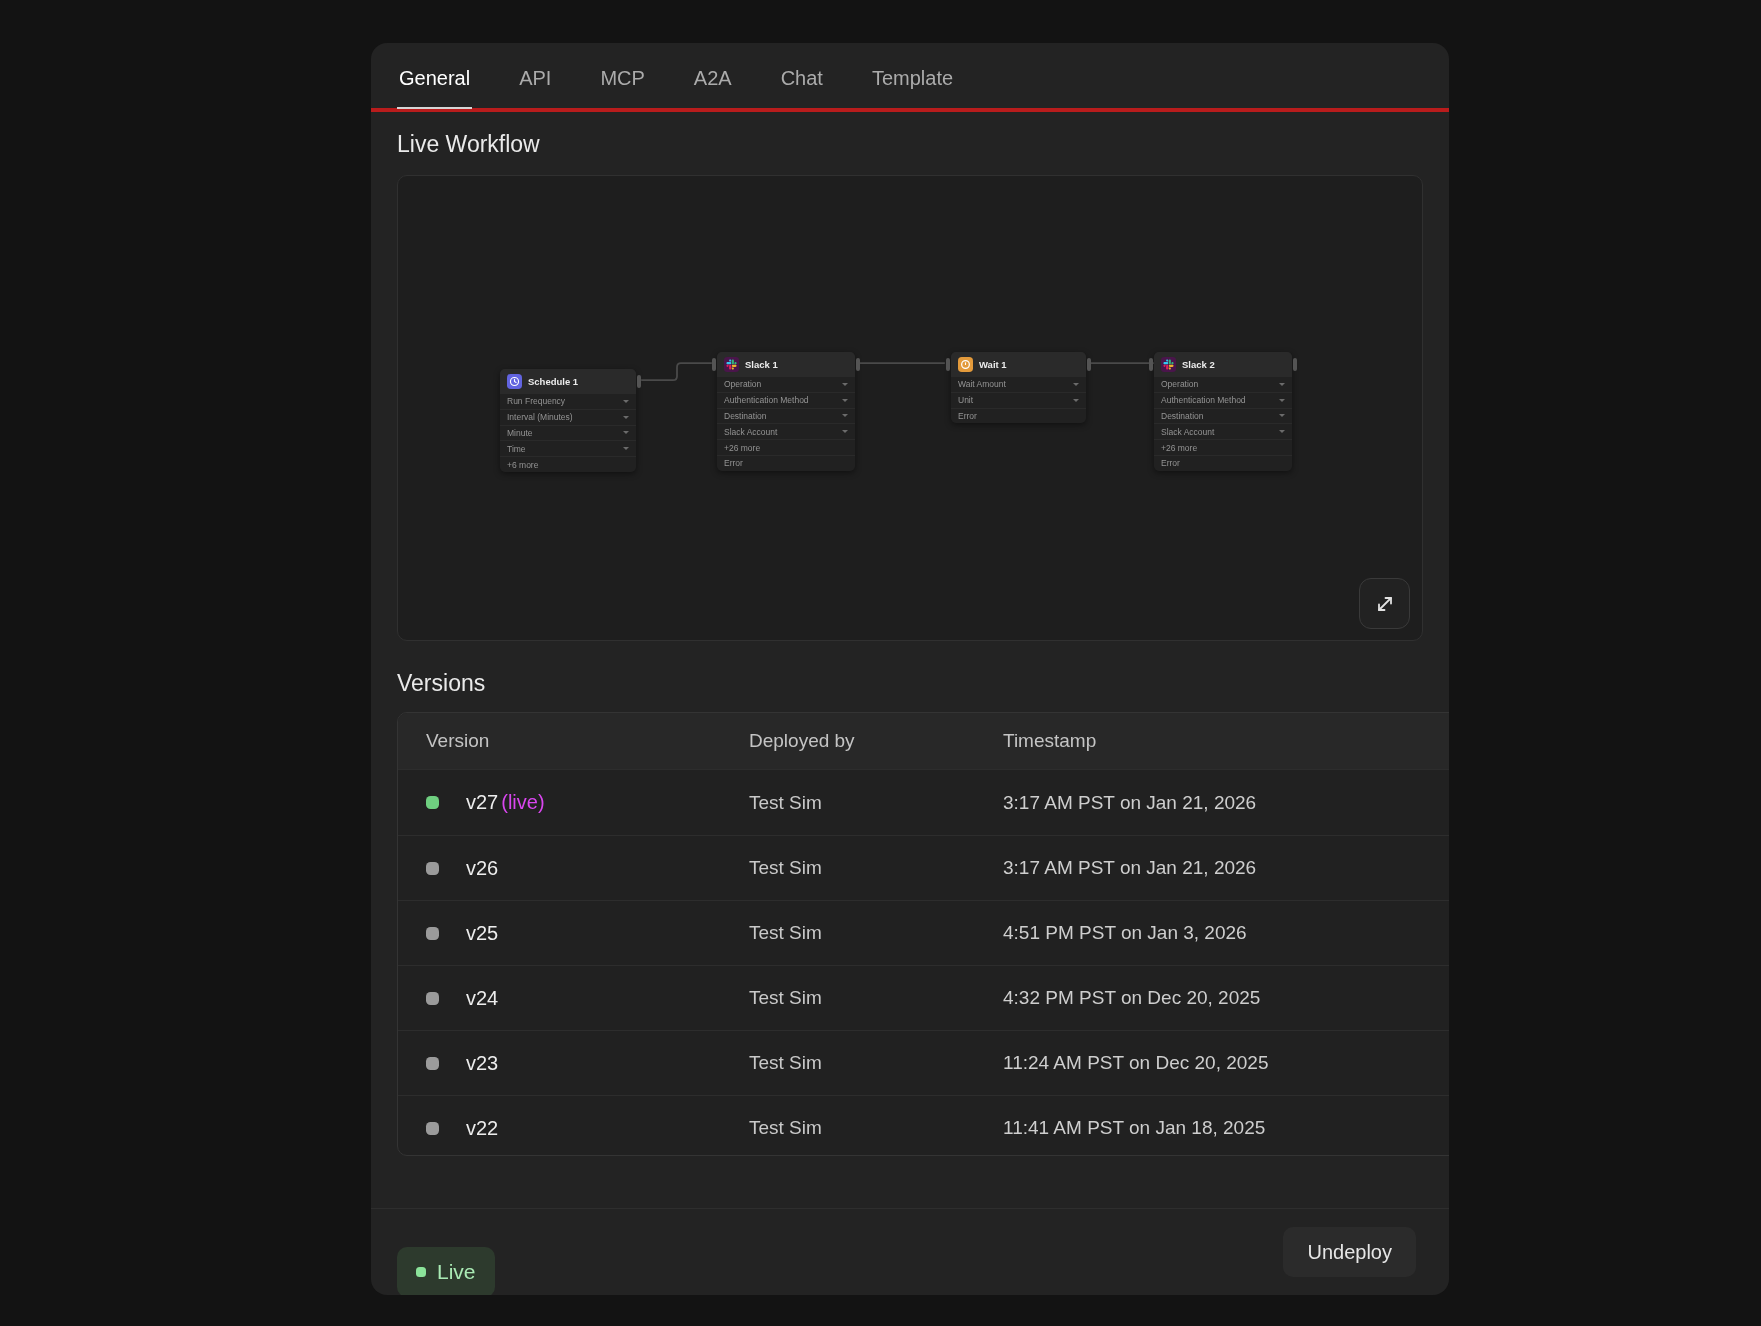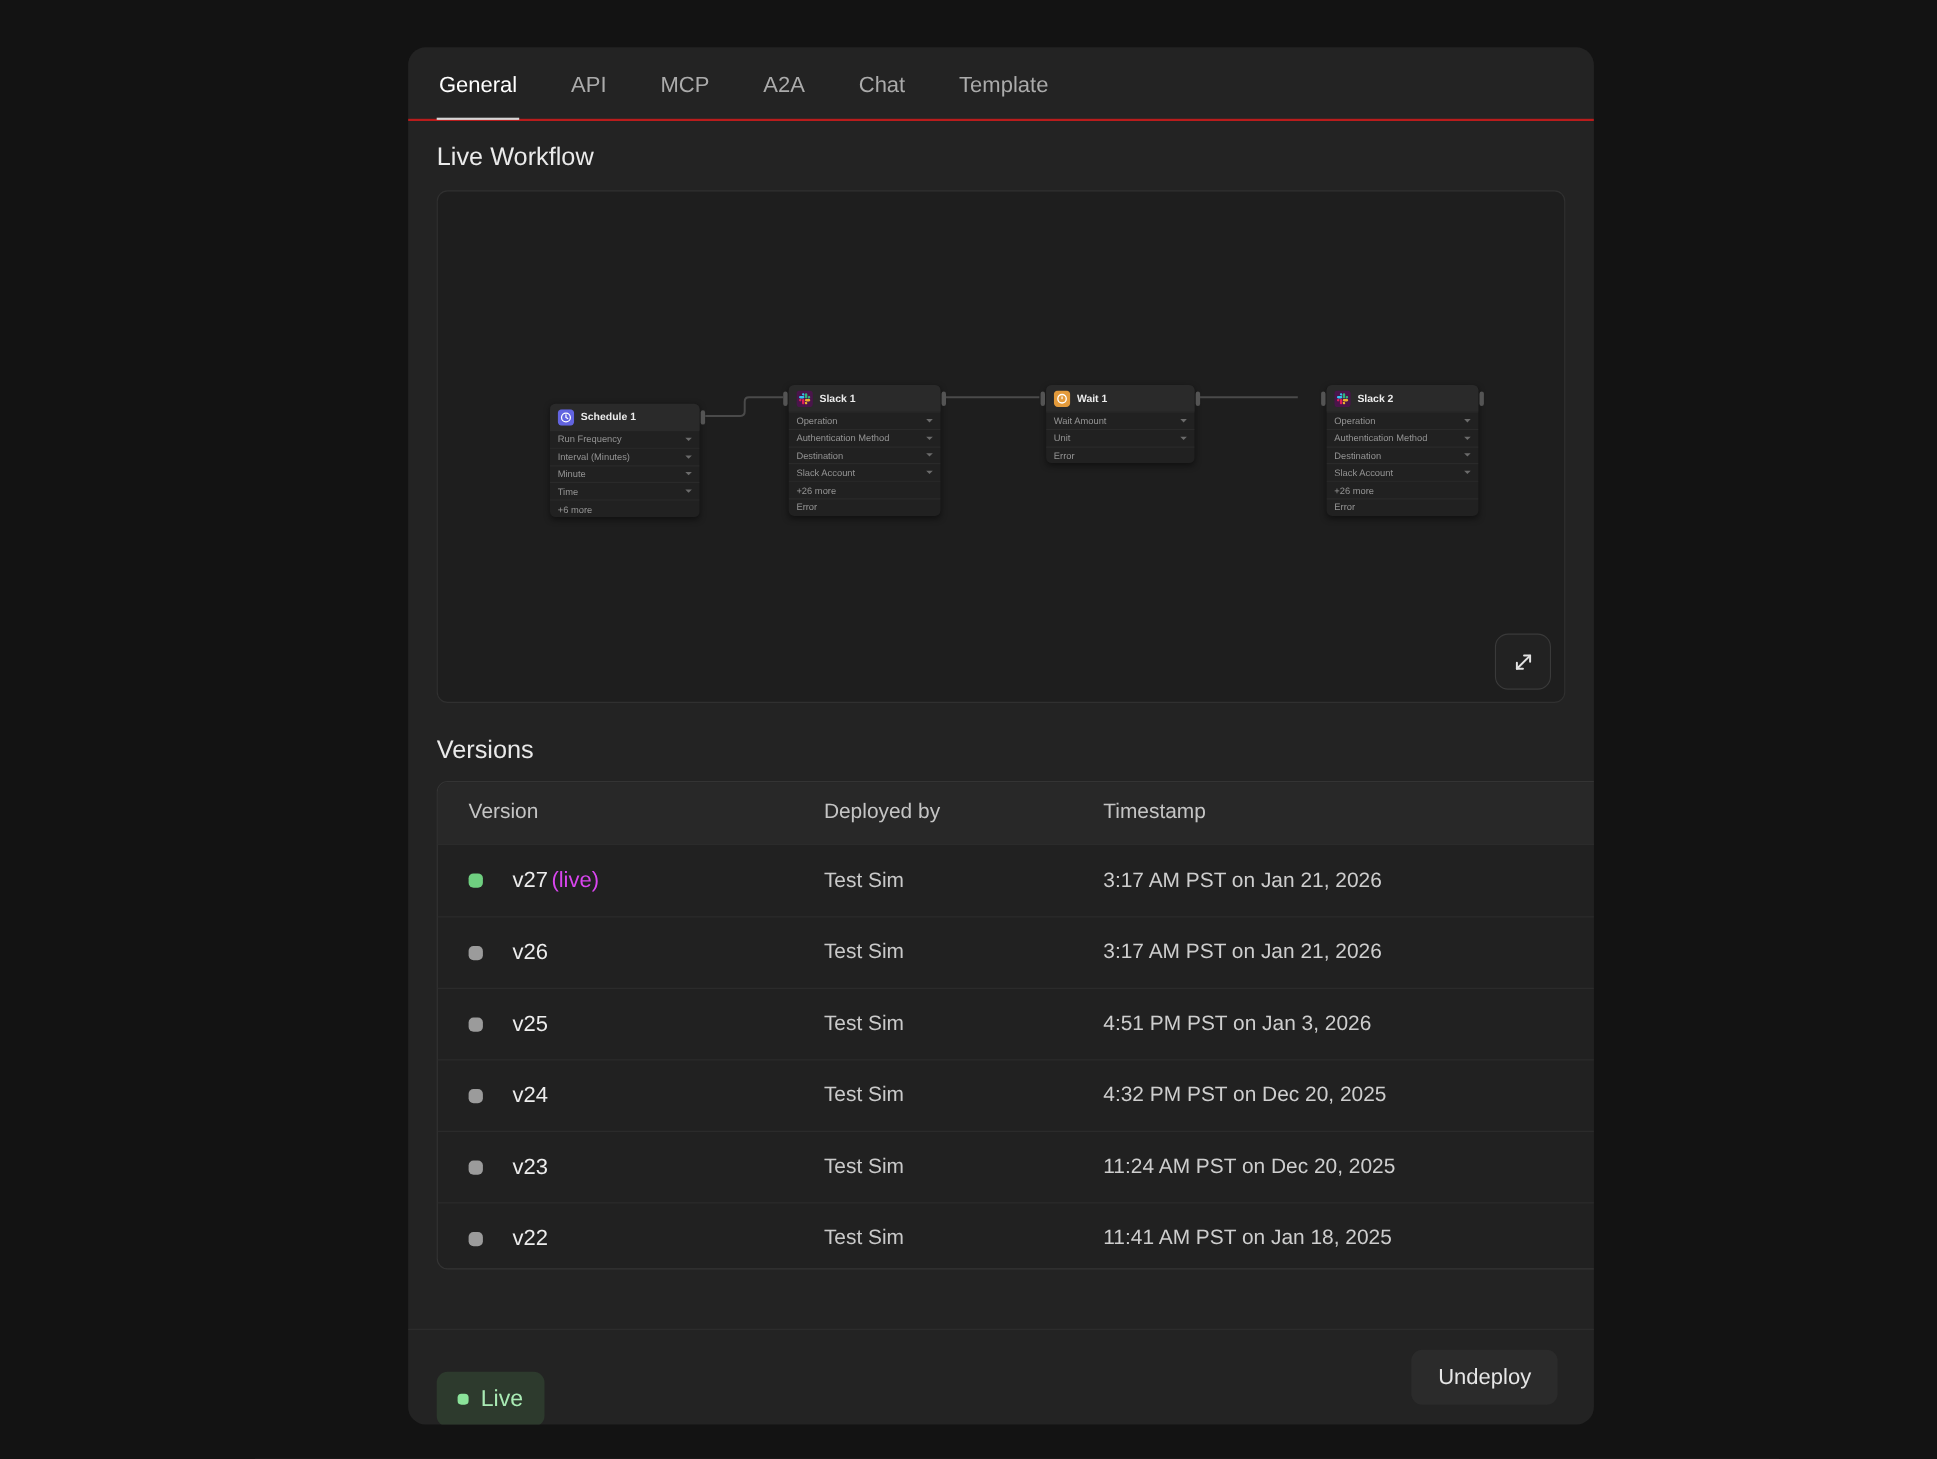--- a/index.html
+++ b/index.html
@@ -25,21 +25,21 @@
   
   .modal-header { position:relative; padding:30px 26px 0 26px; }
   .modal-title { font-size:27px; font-weight:600; color:#f3f3f3; letter-spacing:.2px; }
   .close-btn {
     position:absolute; top:20px; right:24px; width:36px; height:36px;
     display:flex; align-items:center; justify-content:center;
     background:none; border:none; cursor:pointer; border-radius:8px;
   }
   .tab-strip {
     display:flex; gap:45px; padding:0 26px; margin-top:24px;
-    border-bottom:2px solid #b91c1c;
+    border-bottom:4px solid #b91c1c;
   }
   .tab {
     font-size:20px; color:#ababab; padding:0 2px 17px 2px; cursor:pointer;
     border-bottom:2px solid transparent; margin-bottom:-1px; white-space:nowrap;
   }
   .tab.active { color:#ffffff; font-weight:500; border-bottom-color:#d6d6d6; }
 
   
   .modal-body { flex:1; padding:0 26px; overflow:hidden; }
   .section-heading { font-size:23px; font-weight:500; color:#eaeaea; }
@@ -259,21 +259,21 @@
             </div>
             <div class="wf-row">
               <span>Unit</span>
               <span class="wf-caret"></span>
             </div>
             <div class="wf-row">
               <span>Error</span>
             </div>
           </div>
   </div>
-        <div class="wf-node" style="left: 808px; top: 176px; width: 138px;">
+        <div class="wf-node" style="left: 756px; top: 176px; width: 138px;">
     <div class="wf-node-header">
       <span class="wf-icon"><svg width="15" height="15" viewBox="0 0 16 16">
                 <rect width="16" height="16" rx="3.5" fill="#4A154B"></rect>
                 <g transform="translate(2.6,2.6) scale(0.088)">
                   <path fill="#E01E5A" d="M25.8 77.6c0 7.1-5.8 12.9-12.9 12.9S0 84.7 0 77.6s5.8-12.9 12.9-12.9h12.9v12.9zm6.5 0c0-7.1 5.8-12.9 12.9-12.9s12.9 5.8 12.9 12.9v32.3c0 7.1-5.8 12.9-12.9 12.9s-12.9-5.8-12.9-12.9V77.6z"></path>
                   <path fill="#36C5F0" d="M45.2 25.8c-7.1 0-12.9-5.8-12.9-12.9S38.1 0 45.2 0s12.9 5.8 12.9 12.9v12.9H45.2zm0 6.5c7.1 0 12.9 5.8 12.9 12.9s-5.8 12.9-12.9 12.9H12.9C5.8 58.1 0 52.3 0 45.2s5.8-12.9 12.9-12.9h32.3z"></path>
                   <path fill="#2EB67D" d="M97 45.2c0-7.1 5.8-12.9 12.9-12.9s12.9 5.8 12.9 12.9-5.8 12.9-12.9 12.9H97V45.2zm-6.5 0c0 7.1-5.8 12.9-12.9 12.9s-12.9-5.8-12.9-12.9V12.9C64.7 5.8 70.5 0 77.6 0s12.9 5.8 12.9 12.9v32.3z"></path>
                   <path fill="#ECB22E" d="M77.6 97c7.1 0 12.9 5.8 12.9 12.9s-5.8 12.9-12.9 12.9-12.9-5.8-12.9-12.9V97h12.9zm0-6.5c-7.1 0-12.9-5.8-12.9-12.9s5.8-12.9 12.9-12.9h32.3c7.1 0 12.9 5.8 12.9 12.9s-5.8 12.9-12.9 12.9H77.6z"></path>
                 </g>
               </svg></span>

